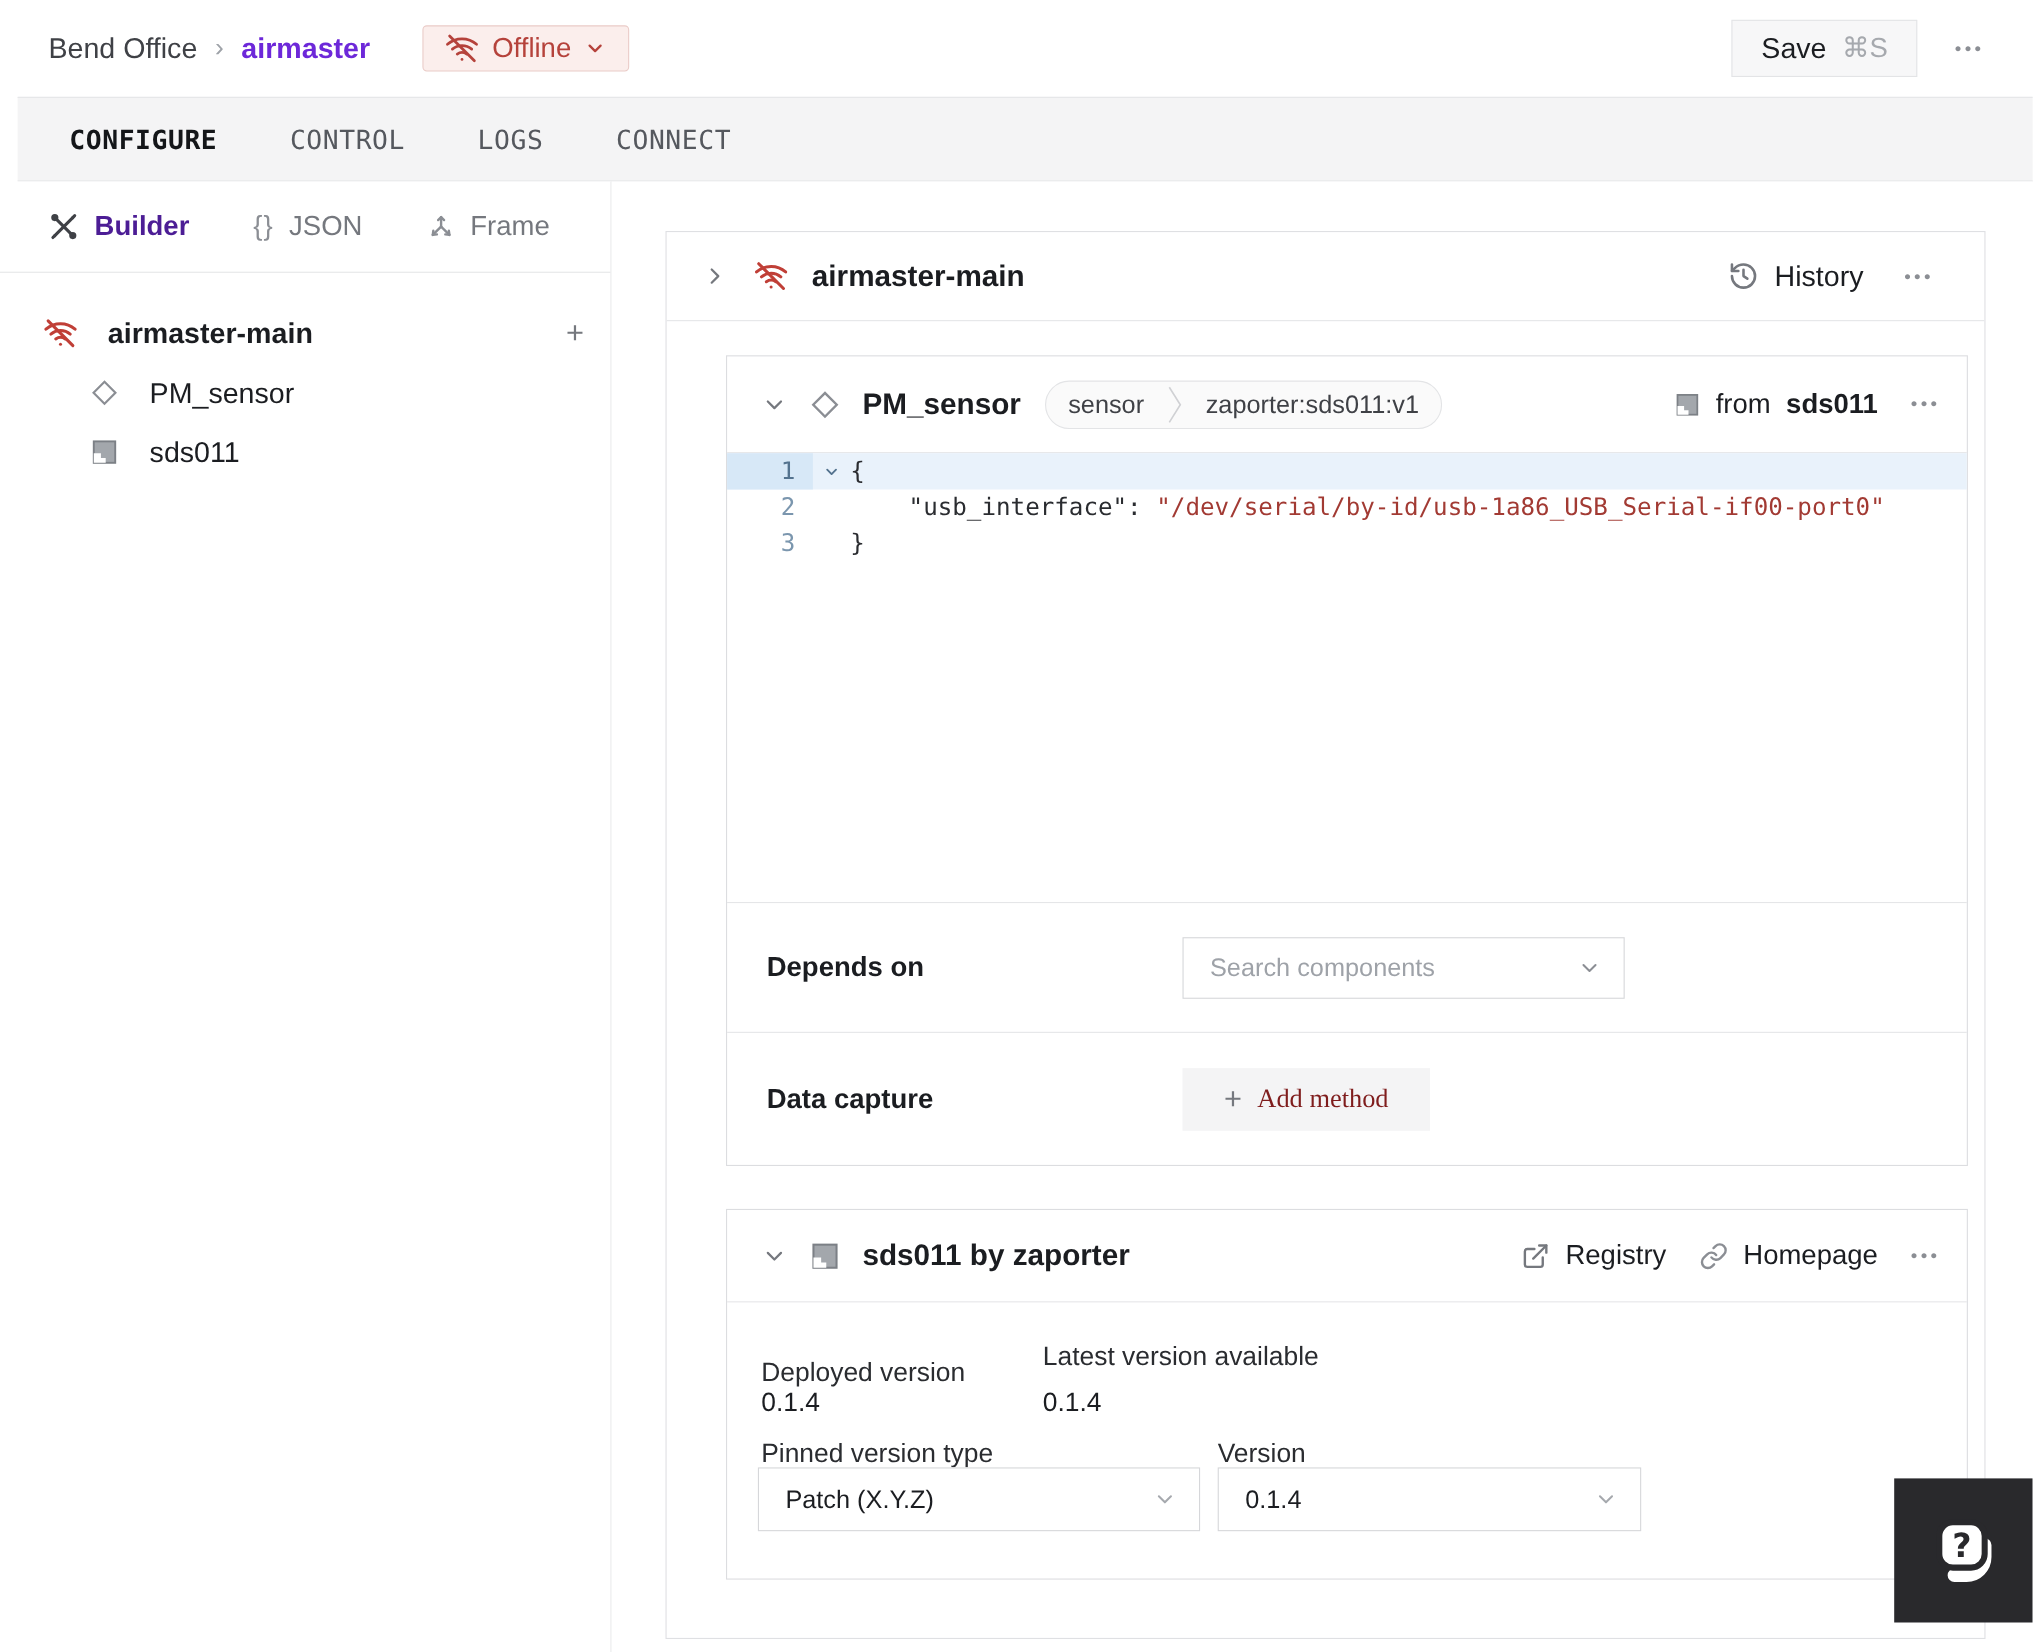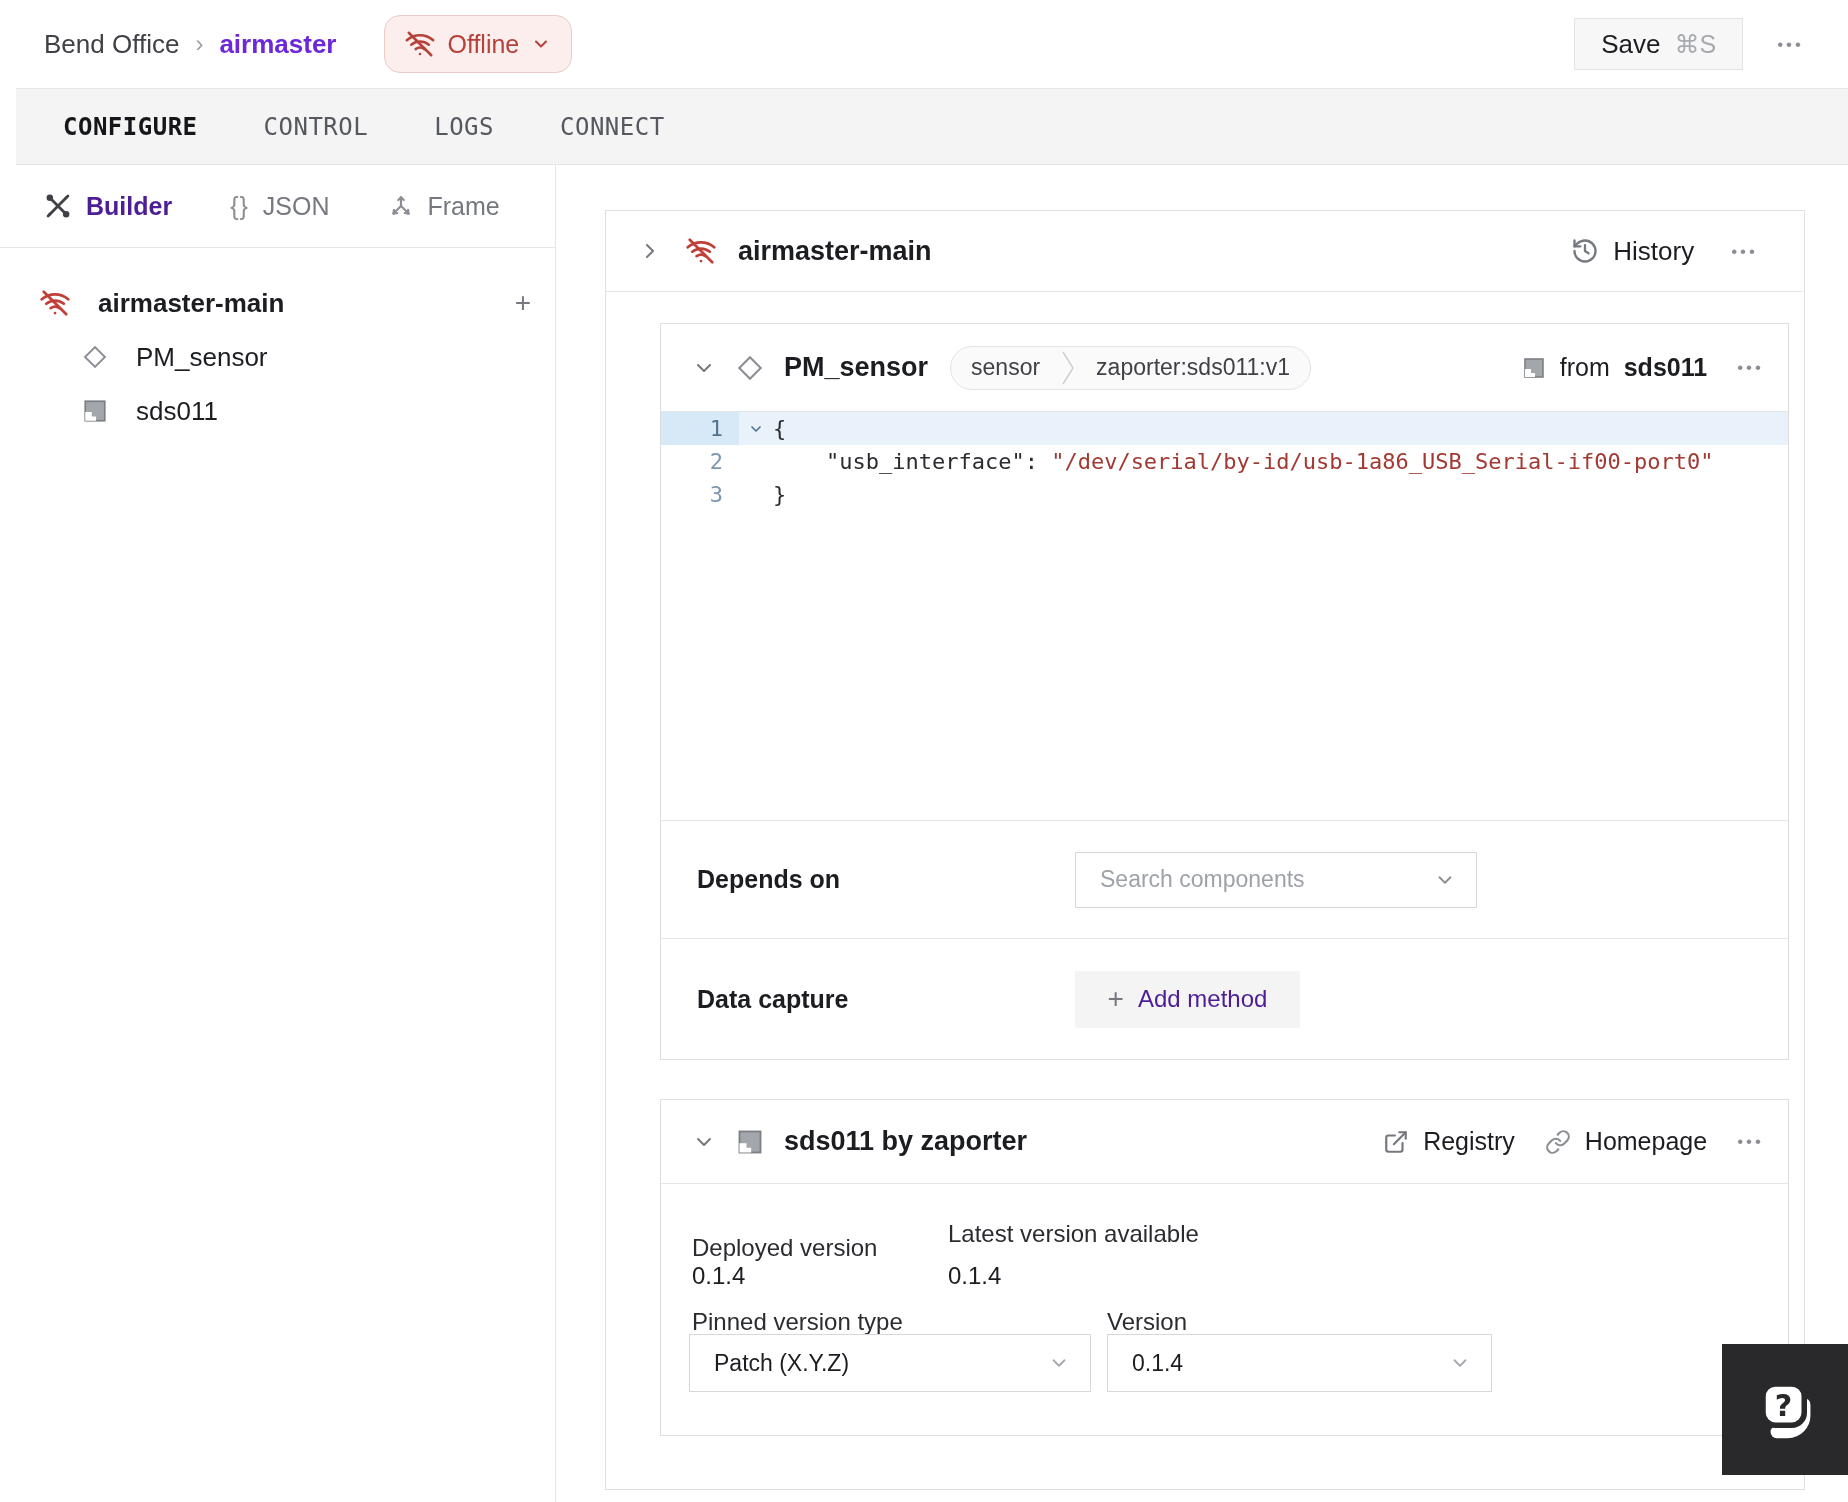--- a/index.html
+++ b/index.html
@@ -9,22 +9,22 @@
     font-family:"Liberation Sans", sans-serif; color:#1b1d21; background:#fff;
   }
   .mono { font-family:"DejaVu Sans Mono","Liberation Mono",monospace; }
 
   
   .topbar { position:absolute; left:0; top:0; width:1848px; height:88px;
     display:flex; align-items:center; padding:0 44px; background:#fff; }
   .crumb-org { font-size:26px; color:#3f4146; cursor:pointer; }
   .crumb-sep { font-size:24px; color:#9ea2a8; margin:0 16px; }
   .crumb-machine { font-size:26px; font-weight:bold; color:#6d28d9; }
-  .status-badge { margin-left:48px; height:58px; display:flex; align-items:center; gap:12px;
-    padding:0 20px; background:#fbeeec; border:1px solid #eaccc8; border-radius:16px; cursor:pointer; }
+  .status-badge { margin-left:48px; height:42px; display:flex; align-items:center; gap:12px;
+    padding:0 20px; background:#fbeeec; border:1px solid #eaccc8; border-radius:4px; cursor:pointer; }
   .status-badge .label { font-size:25px; color:#b5423b; }
   .topbar-right { margin-left:auto; display:flex; align-items:center; gap:34px; }
   .save-btn { height:52px; display:flex; align-items:center; gap:14px; padding:0 26px;
     background:#f7f7f8; border:1px solid #e3e4e6; cursor:pointer; }
   .save-btn .save-label { font-size:26px; color:#1b1d21; }
   .save-btn .save-shortcut { font-size:25px; color:#a6a9ae; }
   .overflow-dots { font-size:17px; letter-spacing:3px; color:#8b8e94; cursor:pointer; line-height:1; }
 
   
   .tabbar { position:absolute; left:16px; top:88px; width:1848px; height:77px;
@@ -94,21 +94,21 @@
   .field-label { font-size:25px; font-weight:bold; color:#1b1d21; margin-left:36px; }
   .select { position:absolute; left:414px; display:flex; align-items:center;
     background:#fff; border:1px solid #d6d7da; cursor:pointer; }
   .select .sel-text { font-size:23px; padding-left:24px; }
   .select .sel-placeholder { color:#9ea2a8; }
   .select .sel-chev { margin-left:auto; padding-right:20px; display:flex; color:#8b8e94; }
   .depends-select { width:402px; height:56px; }
   .add-method-btn { position:absolute; left:414px; width:225px; height:57px;
     background:#f4f4f5; border:none; display:flex; align-items:center; justify-content:center;
     gap:14px; cursor:pointer; }
-  .add-method-btn .label { font-size:24px; color:#4c1d95; }
+  .add-method-btn .label { font-size:24px; color:#7f1d1d;font-family:Liberation Serif, serif; }
   .plus-glyph { font-size:28px; color:#75787e; font-weight:normal; line-height:1; }
 
   
   .module-card { margin-top:39px; }
   .module-card .card-header { height:84px; }
   .link-btn { display:flex; align-items:center; gap:14px; cursor:pointer; }
   .link-btn .label { font-size:25px; color:#1b1d21; }
   .version-bar { height:49px; background:#f4f4f5; display:flex; align-items:center;
     padding-left:24px; border-bottom:1px solid #ececee; }
   .version-bar .vb-label { font-size:22px; letter-spacing:3px; color:#6f7278; }

